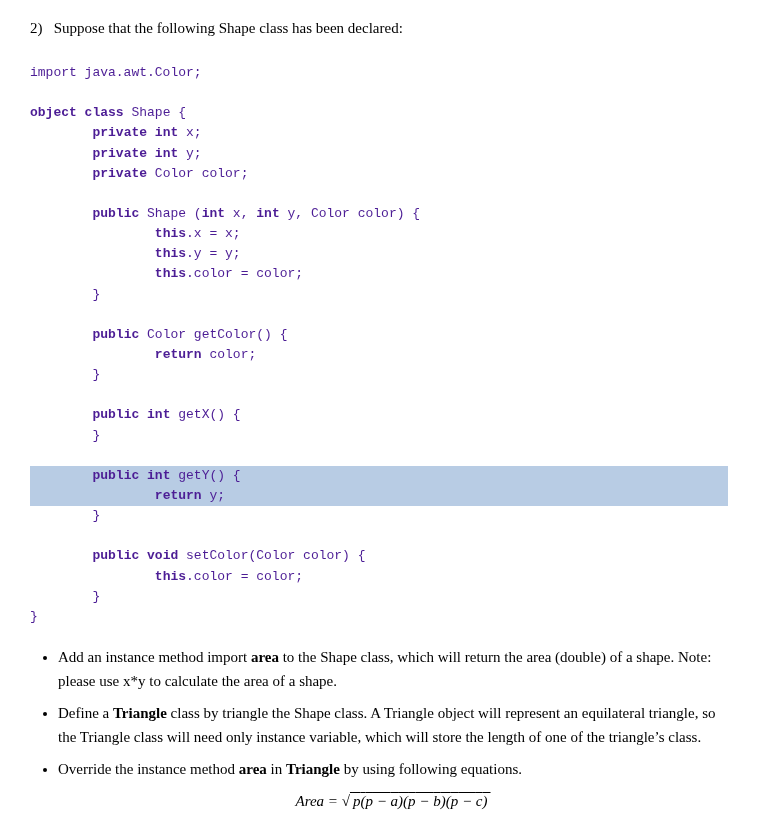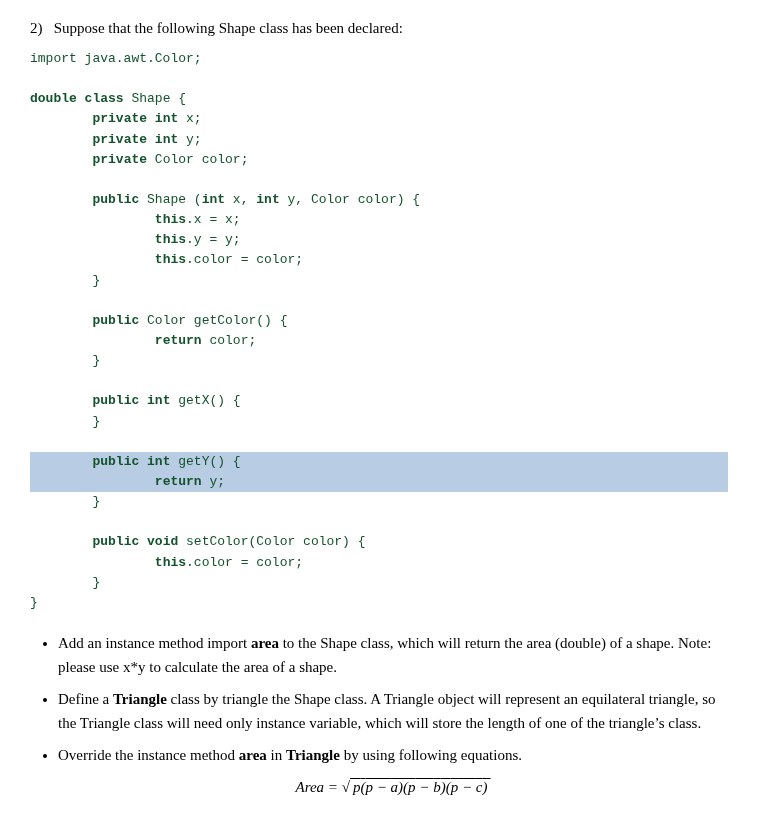--- a/index.html
+++ b/index.html
@@ -8,27 +8,27 @@
       font-family: "Times New Roman", Times, serif;
       font-size: 15px;
       color: #000;
       width: 758px;
       min-height: 813px;
       padding: 20px 30px 20px 30px;
     }
 
     .question-header {
       font-size: 15px;
-      margin-bottom: 12px;
+      margin-bottom: 26px;
     }
 
     .code-block {
       font-family: "Courier New", Courier, monospace;
       font-size: 13px;
-      color: #14532d;
+      color: #4c1d95;
       margin-bottom: 18px;
       line-height: 1.55;
       background: #fff;
     }
 
     .code-block .kw {
       font-weight: bold;
     }
 
     .bullet-list {
@@ -61,21 +61,21 @@
 
 <div>
   <p class="question-header">
     <span>2)</span>
     &nbsp;&nbsp;<span>Suppose that the following Shape class has been declared:</span>
   </p>
 
   <div class="code-block">
     <div>import java.awt.Color;</div>
     <div>&nbsp;</div>
-    <div><span class="kw">double class</span> Shape {</div>
+    <div><span class="kw">object class</span> Shape {</div>
     <div>&nbsp;&nbsp;&nbsp;&nbsp;&nbsp;&nbsp;&nbsp;&nbsp;<span class="kw">private</span> <span class="kw">int</span> x;</div>
     <div>&nbsp;&nbsp;&nbsp;&nbsp;&nbsp;&nbsp;&nbsp;&nbsp;<span class="kw">private</span> <span class="kw">int</span> y;</div>
     <div>&nbsp;&nbsp;&nbsp;&nbsp;&nbsp;&nbsp;&nbsp;&nbsp;<span class="kw">private</span> Color color;</div>
     <div>&nbsp;</div>
     <div>&nbsp;&nbsp;&nbsp;&nbsp;&nbsp;&nbsp;&nbsp;&nbsp;<span class="kw">public</span> Shape (<span class="kw">int</span> x, <span class="kw">int</span> y, Color color) {</div>
     <div>&nbsp;&nbsp;&nbsp;&nbsp;&nbsp;&nbsp;&nbsp;&nbsp;&nbsp;&nbsp;&nbsp;&nbsp;&nbsp;&nbsp;&nbsp;&nbsp;<span class="kw">this</span>.x = x;</div>
     <div>&nbsp;&nbsp;&nbsp;&nbsp;&nbsp;&nbsp;&nbsp;&nbsp;&nbsp;&nbsp;&nbsp;&nbsp;&nbsp;&nbsp;&nbsp;&nbsp;<span class="kw">this</span>.y = y;</div>
     <div>&nbsp;&nbsp;&nbsp;&nbsp;&nbsp;&nbsp;&nbsp;&nbsp;&nbsp;&nbsp;&nbsp;&nbsp;&nbsp;&nbsp;&nbsp;&nbsp;<span class="kw">this</span>.color = color;</div>
     <div>&nbsp;&nbsp;&nbsp;&nbsp;&nbsp;&nbsp;&nbsp;&nbsp;}</div>
     <div>&nbsp;</div>

